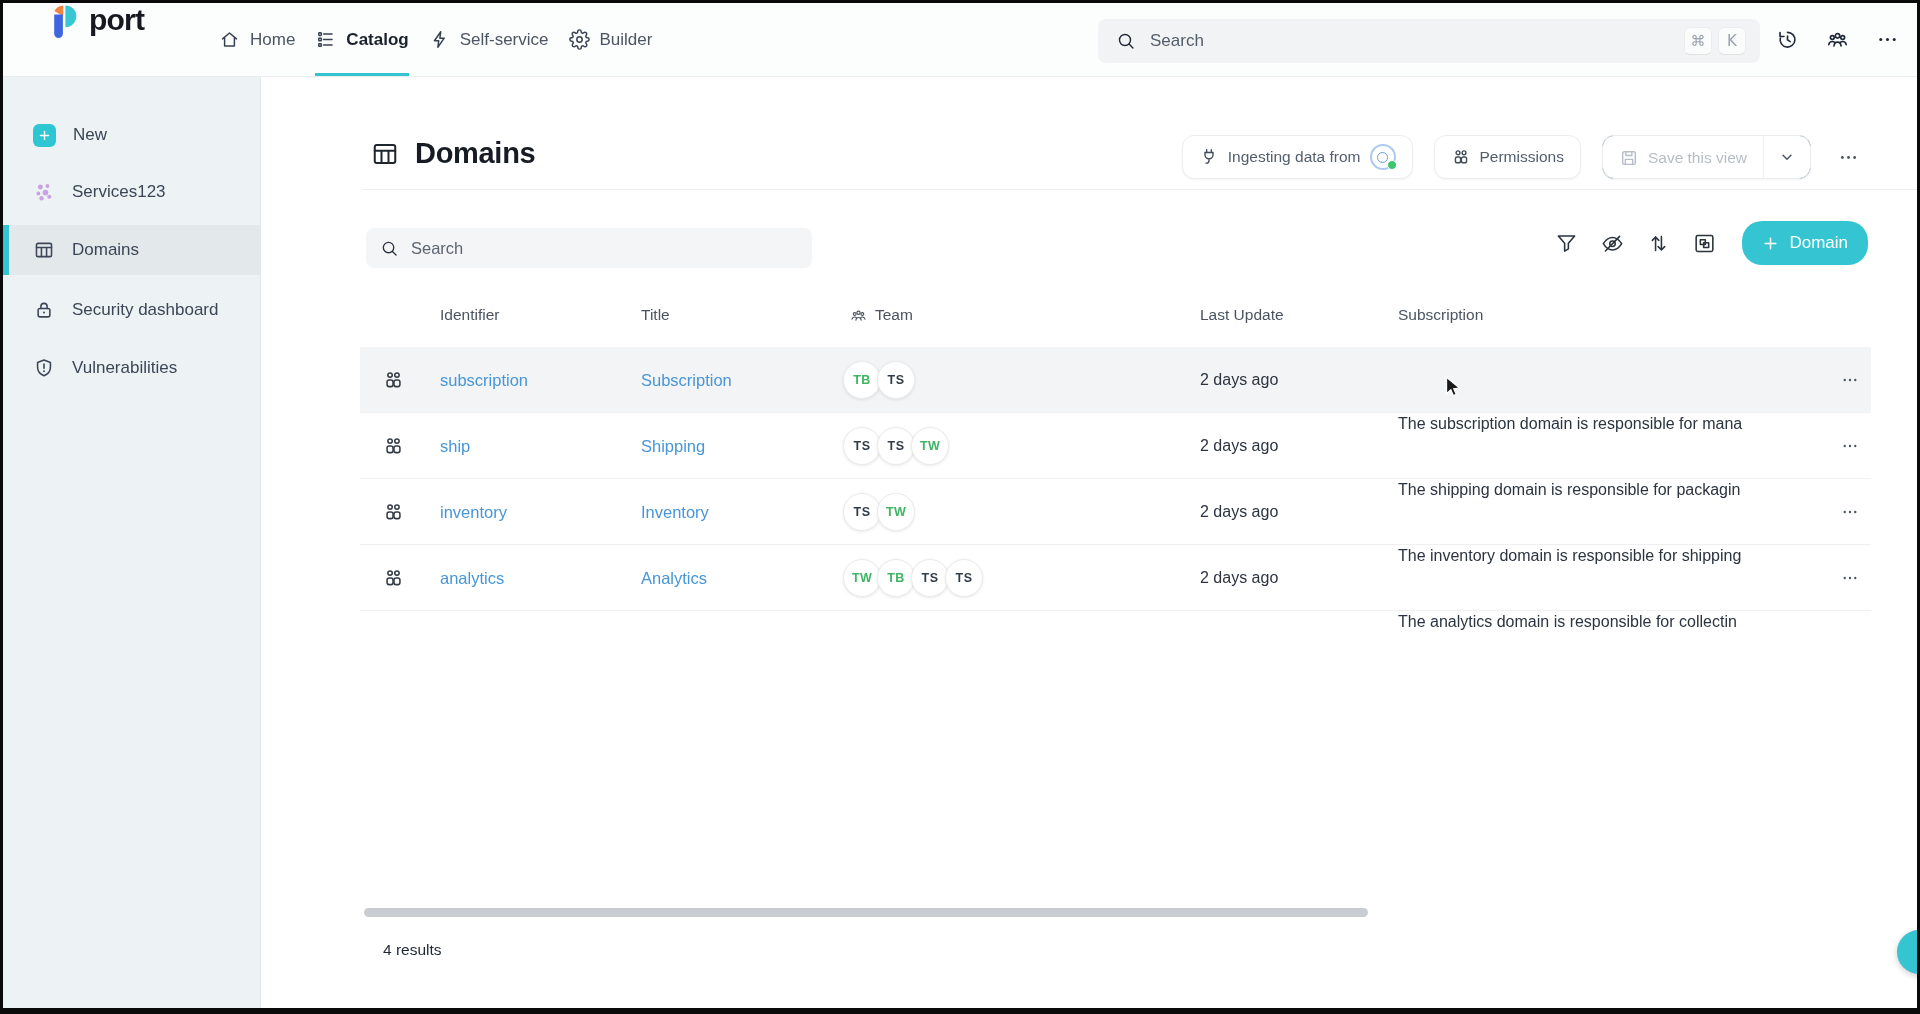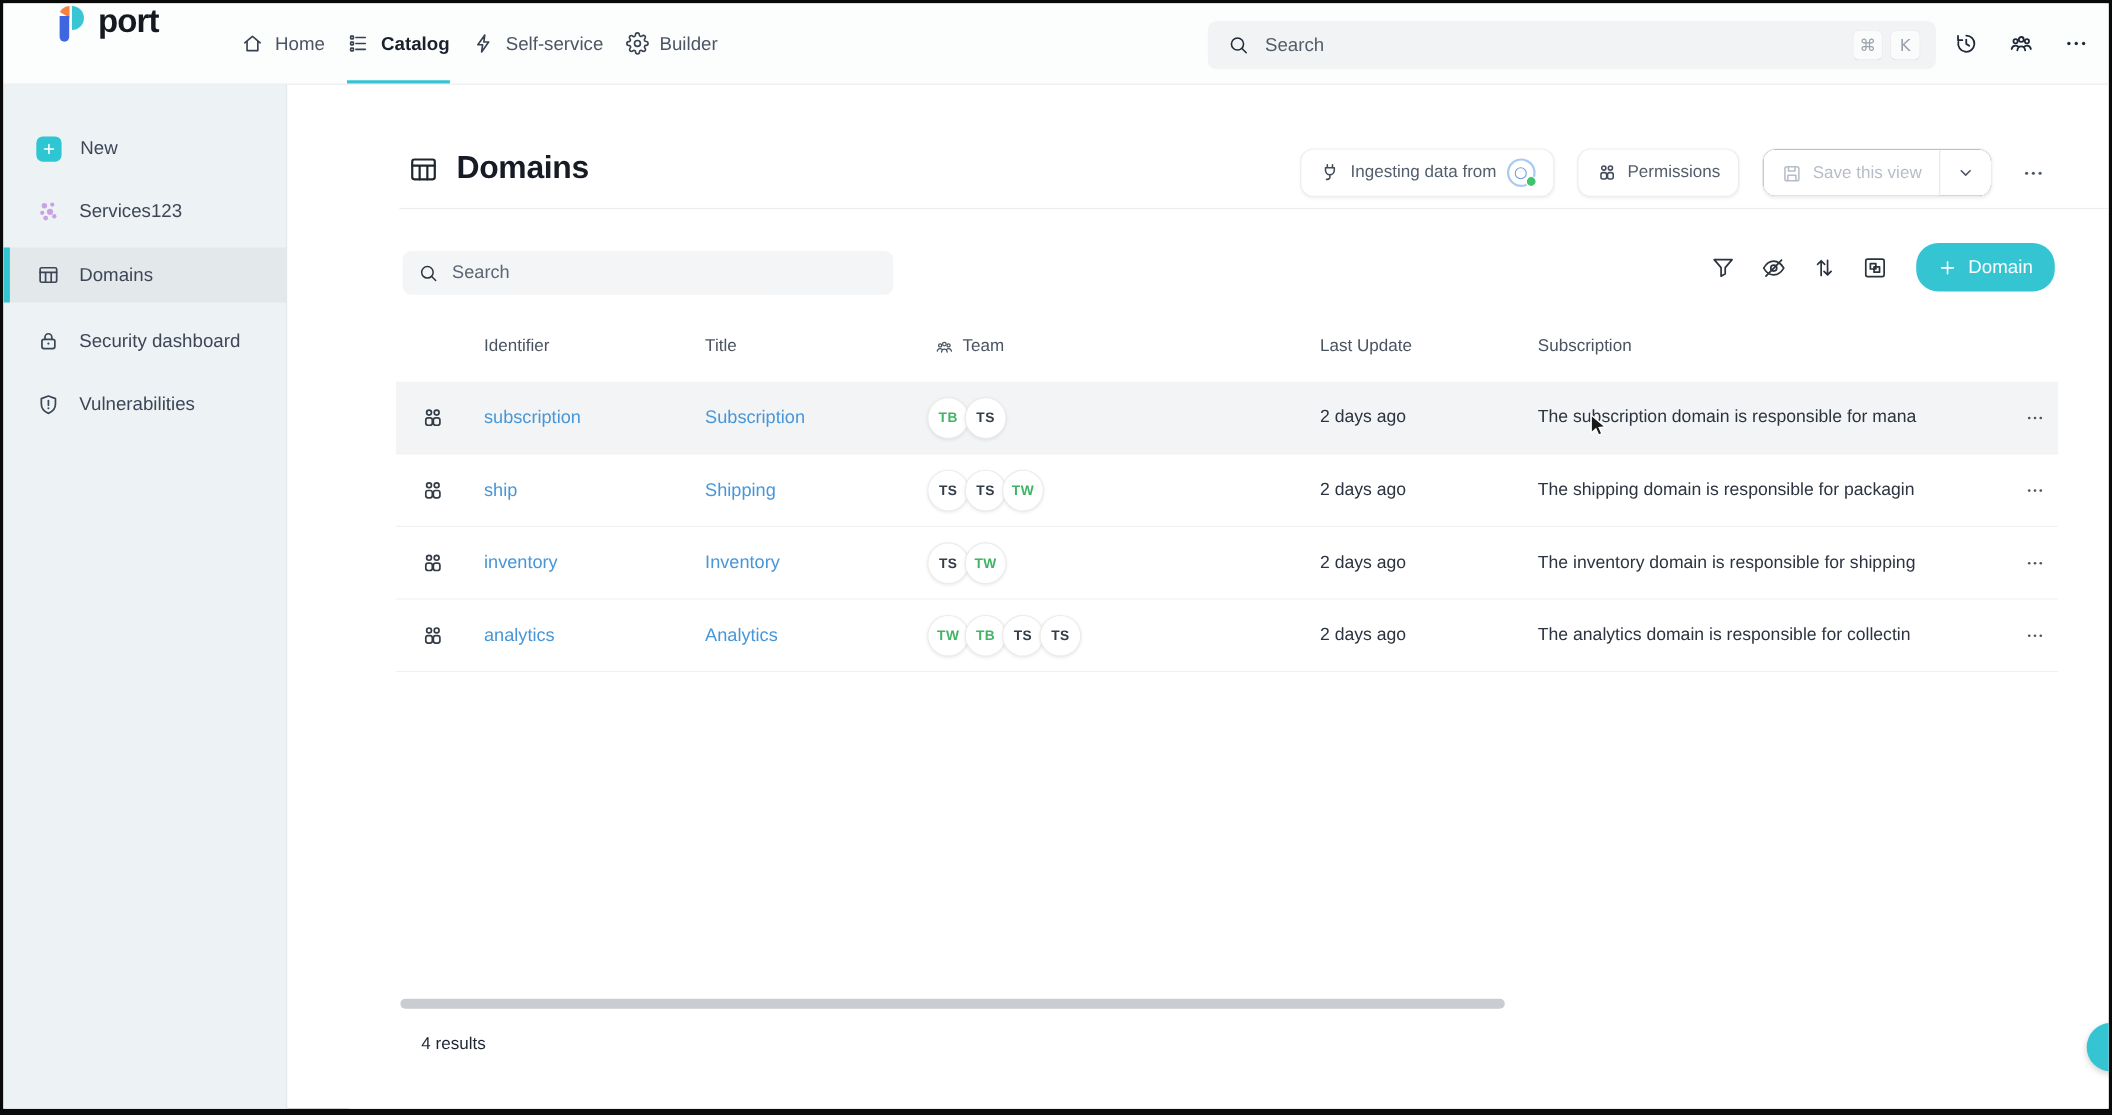--- a/index.html
+++ b/index.html
@@ -37,21 +37,21 @@
   
   .main { position:absolute; left:314px; top:74px; width:1600px; height:931px; background:#fff; overflow:hidden; }
   .pagehead { position:absolute; left:53px; top:60px; display:flex; align-items:center; gap:15px; }
   .pagehead svg { width:30px; height:30px; color:#20262e; stroke-width:1.6; }
   .page-title { font-size:29px; font-weight:700; color:#161b24; letter-spacing:-0.3px; }
   .head-actions { position:absolute; right:52px; top:58px; display:flex; align-items:center; gap:21px; height:44px; }
   .btn { display:flex; align-items:center; gap:9px; height:44px; padding:0 16px; background:#fff; border:1px solid #ededf0; border-radius:12px; box-shadow:0 1px 2px rgba(20,30,40,.05); color:#535e6c; font-size:15.5px; cursor:pointer; font-family:inherit; white-space:nowrap; }
   .btn svg { width:20px; height:20px; color:#424c59; }
   .btn.disabled { color:#b7bdc7; }
   .btn.disabled svg { color:#b7bdc7; }
-  .btn-group { display:flex; height:44px; background:#737373; border:1px solid #ededf0; border-radius:12px; box-shadow:0 1px 2px rgba(20,30,40,.05); overflow:hidden; }
+  .btn-group { display:flex; height:44px; background:#0c4a6e; border:1px solid #ededf0; border-radius:12px; box-shadow:0 1px 2px rgba(20,30,40,.05); overflow:hidden; }
   .btn-group .seg { display:flex; align-items:center; gap:9px; padding:0 16px; font-size:15.5px; cursor:pointer; background:#fff; border:none; font-family:inherit; }
   .btn-group .seg svg { width:20px; height:20px; }
   .btn-group .seg.chev { border-left:1px solid #efeff2; padding:0 13px; color:#4b5563; }
   .intcirc { position:relative; width:26px; height:26px; border-radius:50%; border:2px solid #abcaf0; background:#fff; display:flex; align-items:center; justify-content:center; flex:none; }
   .intcirc .inner { width:11px; height:11px; border-radius:50%; border:1.7px solid #6b9fe4; }
   .intdot { position:absolute; right:-3px; bottom:-2px; width:10px; height:10px; border-radius:50%; background:#3ec46d; border:1.8px solid #fff; }
   .dots-btn { background:none; border:none; color:#4b5563; cursor:pointer; padding:6px; }
   .dots-btn svg { width:21px; height:21px; }
   .head-divider { position:absolute; left:46px; right:0; top:112px; height:1px; background:#ededef; }
 
@@ -73,21 +73,21 @@
   .th svg { width:17px; height:17px; stroke-width:1.6; }
   .tbody { position:absolute; left:0; right:0; top:270px; }
   .trow { position:relative; height:66px; border-bottom:1px solid #f0f0f2; cursor:pointer; }
   .trow.hl { background:#f3f4f5; }
   .cell { position:absolute; top:50%; transform:translateY(-50%); font-size:16px; color:#2b3440; white-space:nowrap; }
   .c-icon { left:22px; } .c-icon svg { width:23px; height:23px; color:#333b46; stroke-width:1.6; display:block; }
   .c-id { left:80px; width:195px; overflow:hidden; }
   .c-title { left:281px; width:195px; overflow:hidden; }
   .c-team { left:483px; display:flex; align-items:center; }
   .c-upd { left:840px; width:180px; }
-  .c-desc { left:1038px; right:58px; overflow:hidden; }
+  .c-desc { left:1038px; right:58px; overflow:hidden;margin-top:44px; }
   .c-dots { right:6px; }
   .link { color:#4796d8; font-size:16.5px; cursor:pointer; }
   .avatar { width:38px; height:38px; border-radius:50%; background:#fff; border:1px solid #ebebed; box-shadow:0 1px 3px rgba(25,35,45,.10); display:flex; align-items:center; justify-content:center; font-size:12.5px; font-weight:700; letter-spacing:.4px; cursor:pointer; }
   .avatar + .avatar { margin-left:-4px; }
   .avatar.green { color:#3fb464; }
   .avatar.dark { color:#333d49; }
 
   .hscroll { position:absolute; left:47px; top:831px; width:1004px; height:9px; border-radius:5px; background:#c9cdd1; cursor:pointer; }
   .results { position:absolute; left:66px; top:864px; font-size:15.5px; color:#1f2733; }
   .fab { position:absolute; left:1894px; top:927px; width:44px; height:44px; border-radius:50%; background:#35c5d2; box-shadow:0 2px 6px rgba(0,0,0,.2); cursor:pointer; }

